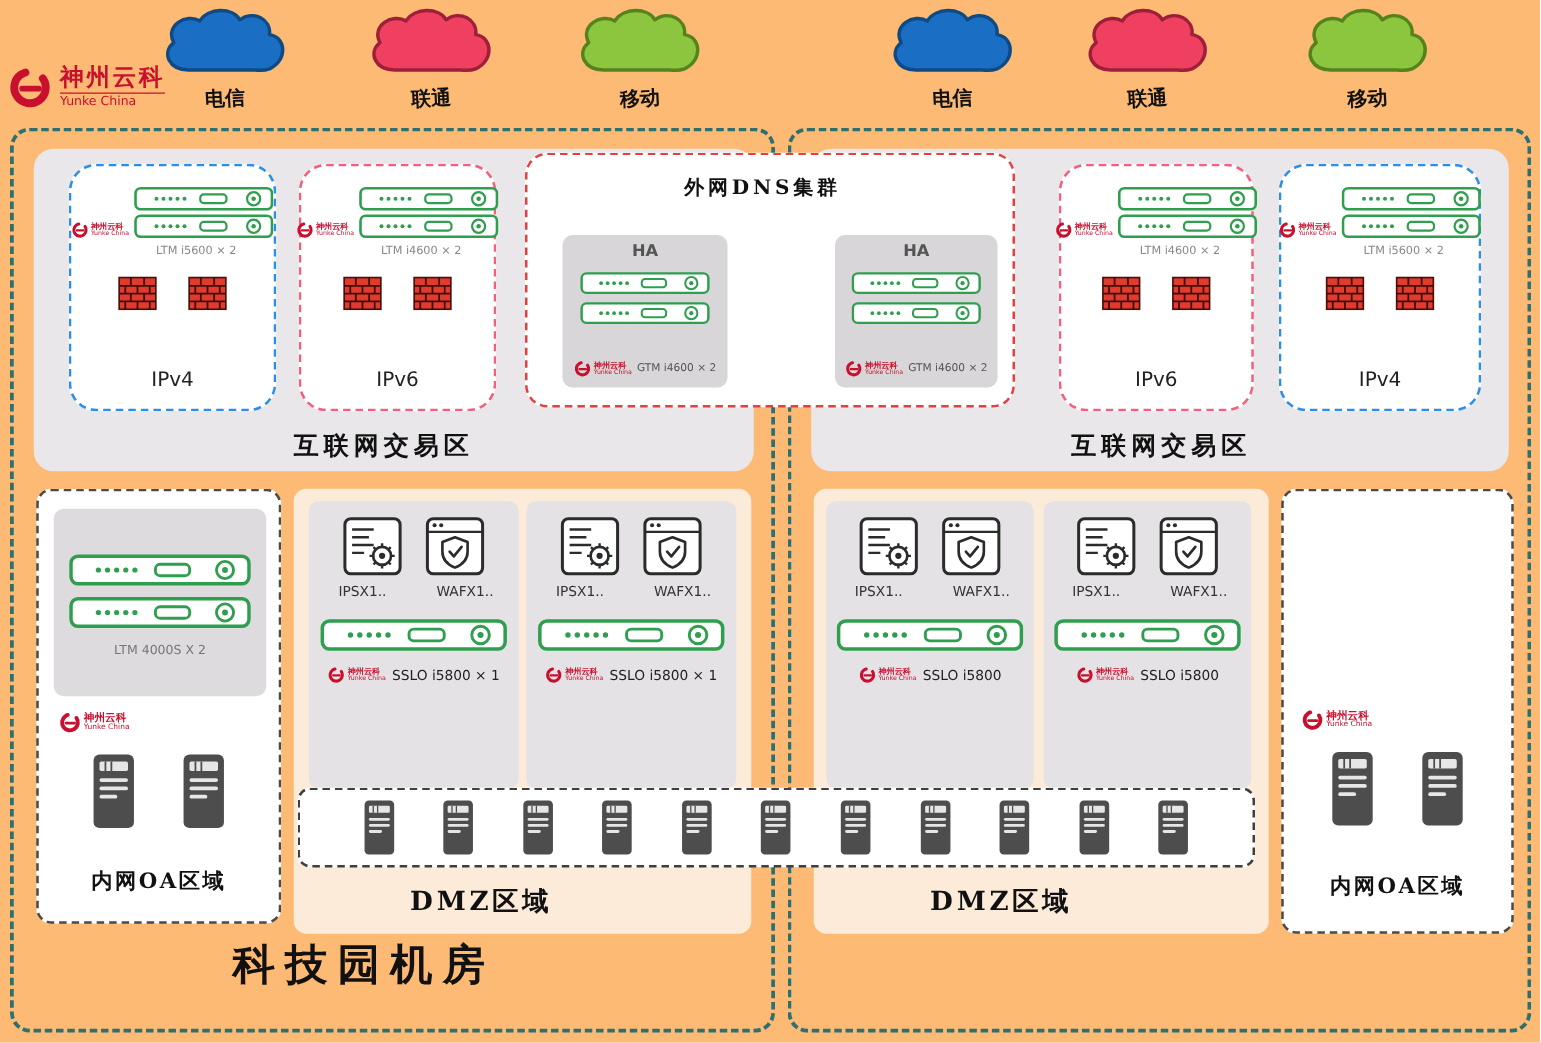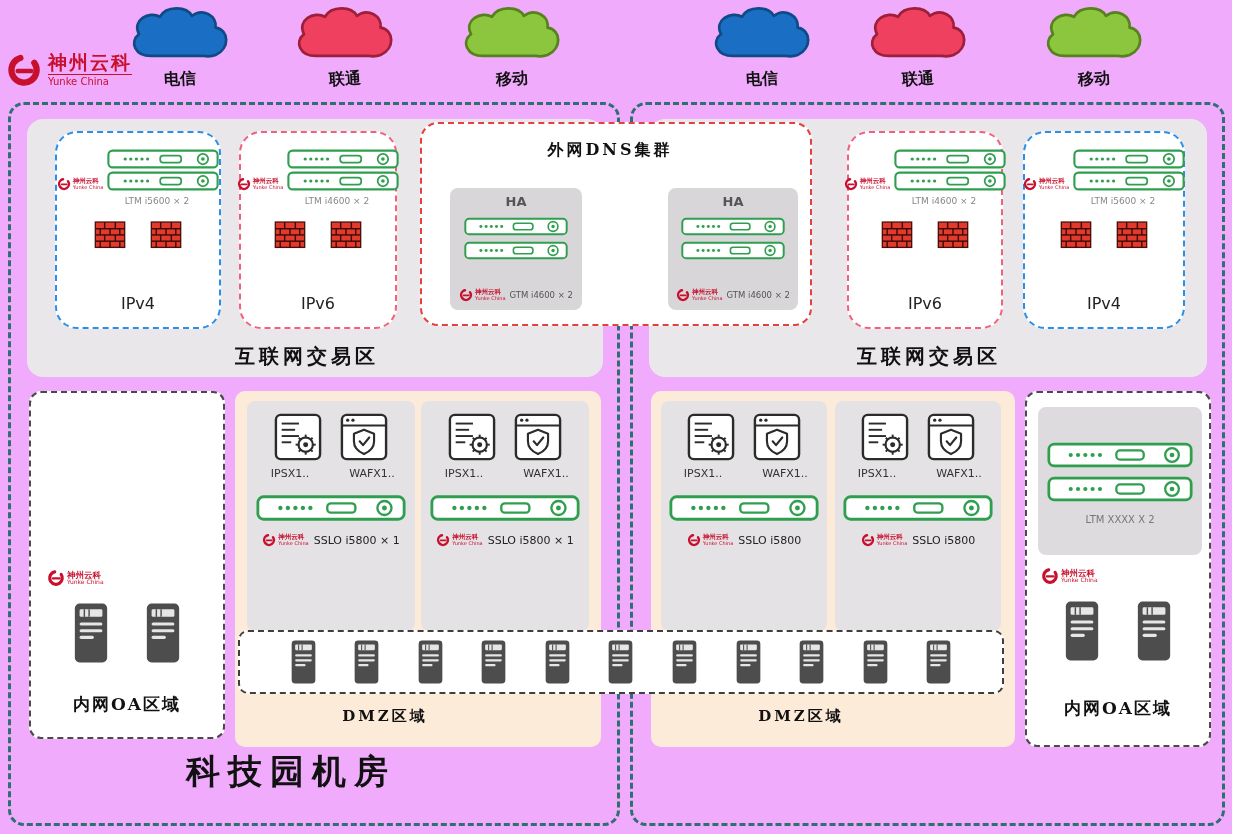--- a/index.html
+++ b/index.html
@@ -1,17 +1,17 @@
 <!DOCTYPE html>
 <html><head>
 <meta charset="utf-8">
 <style>
   * { box-sizing: border-box; margin:0; padding:0; }
   body { background:#fff; }
-  .page { position:relative; width:1232px; height:834px; background:#f0abfc;
+  .page { position:relative; width:1232px; height:834px; background:#fdba74;
           font-family:"DejaVu Sans","Liberation Sans",sans-serif; overflow:hidden; }
   .abs { position:absolute; }
 
   
   .brush { font-family:"DejaVu Serif","Liberation Serif",serif; font-weight:700; color:#111; }
 
   
   .logoblk { display:flex; align-items:center; gap:6px; }
   .logoblk svg { width:36px; height:36px; }
   .logotxt { display:flex; flex-direction:column; line-height:1.15; }
@@ -76,21 +76,21 @@
   .dmz { background:#fcebd9; border-radius:10px; }
   .panel { background:#e4e2e4; border-radius:8px; display:flex; flex-direction:column;
            align-items:center; padding-top:12px; }
   .tiles { display:flex; gap:18px; }
   .tiles svg { width:48px; height:48px; }
   .tileLbls { display:flex; width:150px; justify-content:space-between; margin-top:6px; }
   .tileLbls span { width:68px; text-align:center; font-size:11px; color:#333; }
   .sslo { width:150px; height:30px; margin-top:13px; }
   .sslorow { display:flex; align-items:center; gap:5px; margin-top:10px; }
   .ssloLbl { font-size:11px; color:#222; }
-  .dmzLbl { font-size:15px; letter-spacing:3px; }
+  .dmzLbl { font-size:21px; letter-spacing:3px; }
 
   
   .serverRow { background:#fff; border:2.5px dashed #3f3f3f; border-radius:10px; z-index:11;
                display:flex; align-items:center; justify-content:space-evenly; padding:0 14px; }
   .serverRow svg { width:29px; height:46px; }
 
   .siteLbl { font-size:34px; letter-spacing:8px; text-align:center; }
 </style>
 </head>
 <body>
@@ -288,20 +288,29 @@
               <use href="#sym-fw"></use>
             </svg>
         </div>
         <div class="ipLbl">IPv6</div>
       </div>
 
       <div class="abs izoneLbl brush" style="left:70px;top:224px;width:420px">互联网交易区</div>
     </div>
 
     <div class="abs oabox" style="left:18px;top:286px;width:196px;height:348px">
+      <div class="abs grayPanel" style="left:12px;top:14px;width:170px;height:150px">
+        <svg>
+            <use href="#sym-appl"></use>
+          </svg>
+        <svg>
+            <use href="#sym-appl"></use>
+          </svg>
+        <div class="grayDev">LTM 4000S X 2</div>
+      </div>
       <span class="abs mlogo lg" style="left:16px;top:176px">
         <svg>
             <use href="#sym-swirl"></use>
           </svg>
         <span class="mltxt">
             <span class="cn">神州云科</span>
             <span class="en">Yunke China</span>
           </span>
       </span>
       <div class="abs srvrow2" style="left:0;right:0;top:208px">
@@ -507,29 +516,20 @@
                 <span class="en">Yunke China</span>
               </span>
           </span>
           <span class="ssloLbl">SSLO i5800</span>
         </div>
       </div>
       <div class="abs dmzLbl brush" style="left:40px;top:316px;width:220px;text-align:center">DMZ区域</div>
     </div>
 
     <div class="abs oabox" style="left:392px;top:286px;width:186px;height:356px">
-      <div class="abs grayPanel" style="left:11px;top:14px;width:164px;height:148px">
-        <svg>
-            <use href="#sym-appl"></use>
-          </svg>
-        <svg>
-            <use href="#sym-appl"></use>
-          </svg>
-        <div class="grayDev">LTM XXXX X 2</div>
-      </div>
       <span class="abs mlogo lg" style="left:14px;top:174px">
         <svg>
             <use href="#sym-swirl"></use>
           </svg>
         <span class="mltxt">
             <span class="cn">神州云科</span>
             <span class="en">Yunke China</span>
           </span>
       </span>
       <div class="abs srvrow2" style="left:0;right:0;top:206px">

